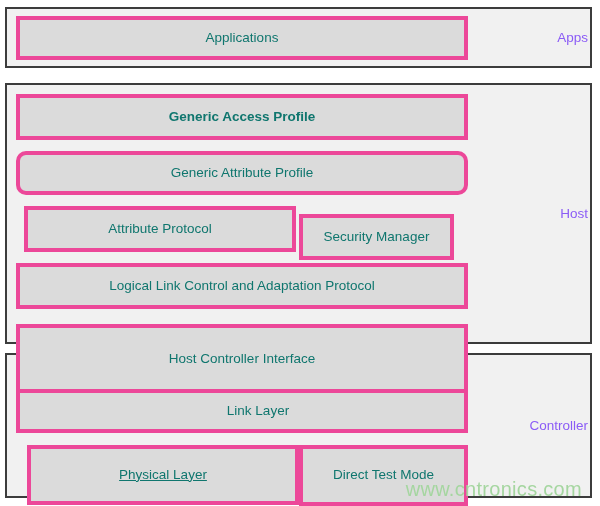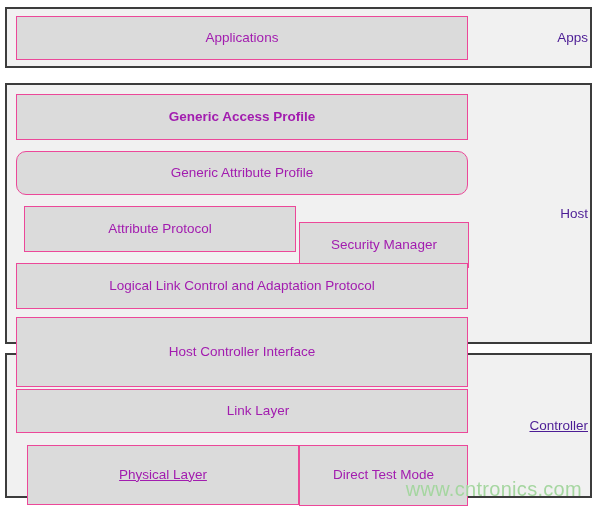--- a/index.html
+++ b/index.html
@@ -24,53 +24,53 @@
     z-index: 1;
   }
   #sec-apps       { top: 7px;   height: 61px;  }
   #sec-host       { top: 83px;  height: 261px; }
   #sec-controller { top: 353px; height: 145px; }
 
   
   .inner {
     position: absolute;
     background: #dbdbdb;
-    border: 1px solid #ec4899;
+    border: 4px solid #ec4899;
     z-index: 2;
     display: flex;
     align-items: center;
     justify-content: center;
     font-size: 13.5px;
-    color: #a21caf;
+    color: #0f766e;
     text-align: center;
     line-height: 1.1;
   }
   #box-applications { left: 16px;  top: 16px;  width: 452px; height: 44px; }
   #box-gap          { left: 16px;  top: 94px;  width: 452px; height: 46px; font-weight: bold; }
   #box-gatt         { left: 16px;  top: 151px; width: 452px; height: 44px; border-radius: 10px; }
   #box-att          { left: 16px;  top: 206px; width: 272px; height: 46px; margin-left: 8px; }
-  #box-smp          { left: 299px; top: 222px; width: 170px; height: 46px; }
+  #box-smp          { left: 299px; top: 214px; width: 155px; height: 46px; }
   #box-l2cap        { left: 16px;  top: 263px; width: 452px; height: 46px; }
-  #box-hci          { left: 16px;  top: 317px; width: 452px; height: 70px; }
+  #box-hci          { left: 16px;  top: 324px; width: 452px; height: 70px; }
   #box-link         { left: 16px;  top: 389px; width: 452px; height: 44px; padding-left: 32px; }
   #box-phy          { left: 27px;  top: 445px; width: 272px; height: 60px; text-decoration: underline; }
   #box-dtm          { left: 299px; top: 445px; width: 169px; height: 61px; }
 
   
   .sec-label {
     position: absolute;
     right: 12px;
     font-size: 13.5px;
-    color: #4c1d95;
+    color: #8b5cf6;
     z-index: 3;
     white-space: nowrap;
   }
   #label-apps       { top: 30px;  }
   #label-host       { top: 206px; }
-  #label-controller { top: 418px; text-decoration: underline; }
+  #label-controller { top: 418px; }
 
   
   .watermark {
     position: absolute;
     right: 18px;
     bottom: 5px;
     font-size: 20px;
     letter-spacing: 0.3px;
     color: #a5d6a0;
     z-index: 4;

